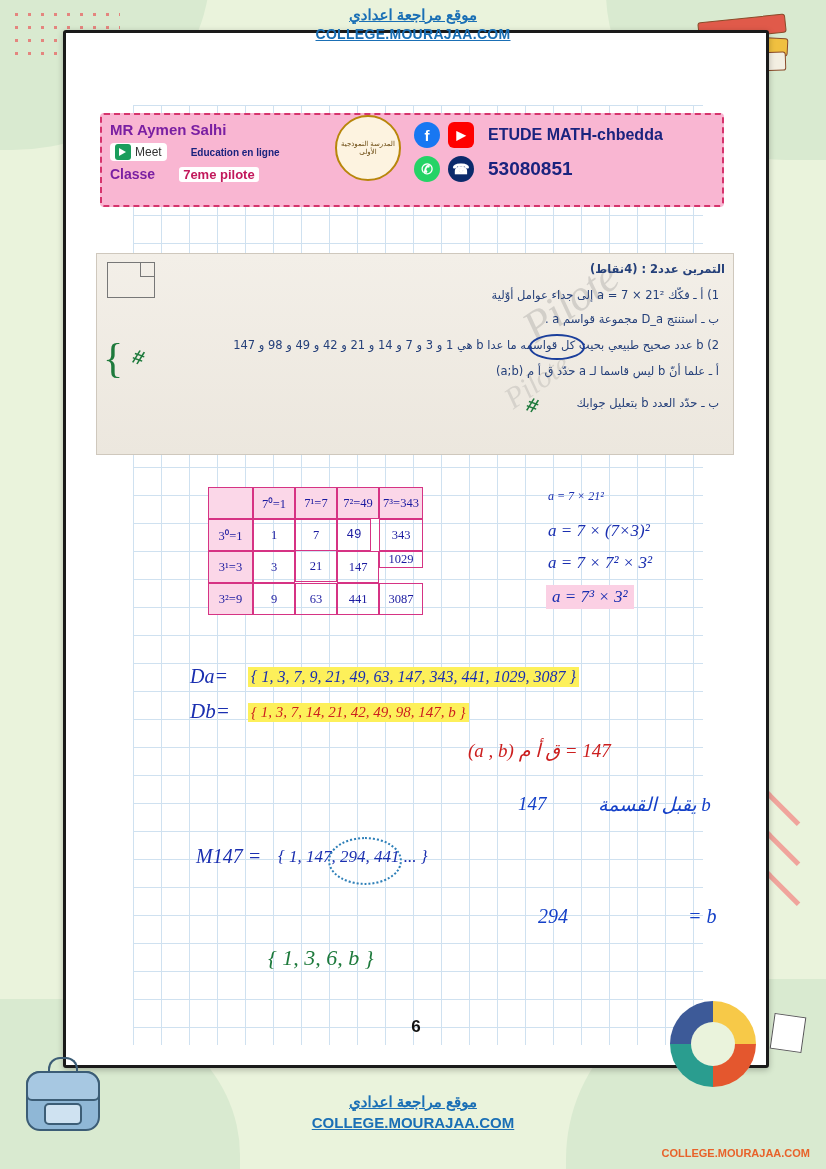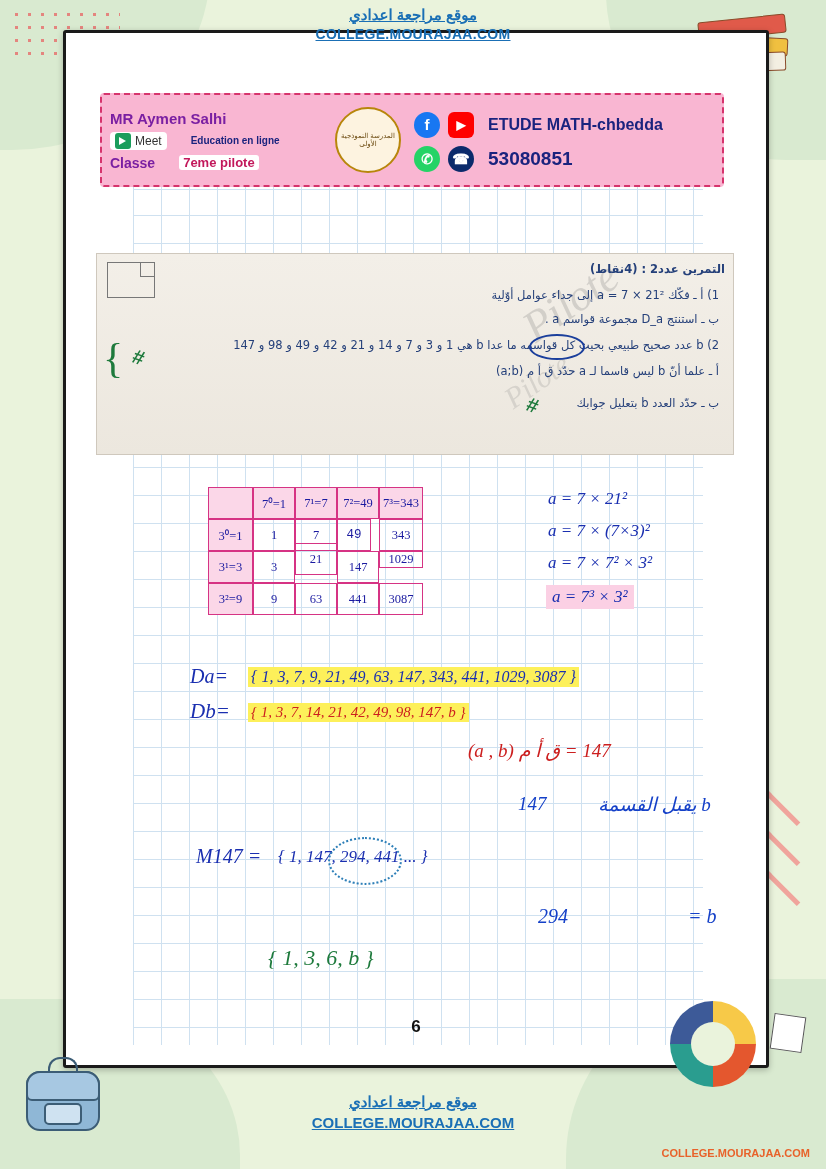--- a/index.html
+++ b/index.html
@@ -53,23 +53,23 @@
   .grid-top{
     position:absolute;left:55px;top:60px;width:570px;height:110px;
     background-image:
       linear-gradient(to right, #cfe1f0 1px, transparent 1px),
       linear-gradient(to bottom, #cfe1f0 1px, transparent 1px);
     background-size:28px 28px;
   }
 
   
   .banner{
-    position:absolute;left:22px;top:48px;width:620px;height:90px;
+    position:absolute;left:22px;top:68px;width:620px;height:90px;
     background:#f9b6d2;border:2px dashed #d6336c;border-radius:4px;
-    display:flex;align-items:center;
+    display:flex;align-items:flex-start;
   }
   .banner-left{width:230px;position:relative;padding:6px 8px;box-sizing:border-box;}
   .b-name{color:#7a1fa2;font-weight:bold;font-size:15px;}
   .b-row{display:flex;align-items:center;margin-top:5px;gap:24px;}
   .chip{background:#fff;border-radius:4px;padding:1px 5px;font-size:12px;color:#333;display:flex;align-items:center;gap:4px;}
   .meet-ic{width:16px;height:16px;background:#1a9d5c;border-radius:3px;position:relative;}
   .meet-ic:after{content:"";position:absolute;left:4px;top:4px;border-left:7px solid #fff;border-top:4px solid transparent;border-bottom:4px solid transparent;}
   .b-edu{color:#1a237e;font-weight:bold;font-size:10px;}
   .b-classe{color:#7a1fa2;font-weight:bold;font-size:14px;}
   .b-classval{color:#c2185b;font-weight:bold;font-size:13px;background:#fff;padding:0 4px;border-radius:3px;}
@@ -235,32 +235,32 @@
     <div class="cell hdr" style="left:171px;top:0;width:44px;height:32px;">7³=343</div>
 
     <div class="cell hdr" style="left:0;top:32px;width:45px;height:32px;">3⁰=1</div>
     <div class="cell" style="left:45px;top:32px;width:42px;height:32px;">1</div>
     <div class="cell" style="left:87px;top:32px;width:42px;height:32px;">7</div>
     <div class="cell" style="left:129px;top:32px;width:34px;height:32px;font-family:Liberation Mono, monospace;">49</div>
     <div class="cell" style="left:171px;top:32px;width:44px;height:32px;">343</div>
 
     <div class="cell hdr" style="left:0;top:64px;width:45px;height:32px;">3¹=3</div>
     <div class="cell" style="left:45px;top:64px;width:42px;height:32px;">3</div>
-    <div class="cell" style="left:87px;top:56px;width:42px;height:32px;">21</div>
+    <div class="cell" style="left:87px;top:63px;width:42px;height:32px;">21</div>
     <div class="cell" style="left:129px;top:64px;width:42px;height:32px;">147</div>
     <div class="cell" style="left:171px;top:64px;width:44px;height:17px;">1029</div>
 
     <div class="cell hdr" style="left:0;top:96px;width:45px;height:32px;">3²=9</div>
     <div class="cell" style="left:45px;top:96px;width:42px;height:32px;">9</div>
     <div class="cell" style="left:87px;top:96px;width:42px;height:32px;">63</div>
     <div class="cell" style="left:129px;top:96px;width:42px;height:32px;">441</div>
     <div class="cell" style="left:171px;top:96px;width:44px;height:32px;">3087</div>
   </div>
 
-  <div class="hw it" style="left:470px;top:444px;font-size:17px;">a = 7 × 21²</div>
+  <div class="hw it" style="left:470px;top:444px;font-size:12px;">a = 7 × 21²</div>
   <div class="hw it" style="left:470px;top:476px;font-size:17px;">a = 7 × (7×3)²</div>
   <div class="hw it" style="left:470px;top:508px;font-size:17px;">a = 7 × 7² × 3²</div>
   <div class="hw it hl-pink" style="left:468px;top:540px;font-size:17px;padding:2px 6px;">a = 7³ × 3²</div>
 
   <div class="hw it" style="left:112px;top:620px;font-size:20px;">Da=</div>
   <div class="hw it hl-yellow" style="left:170px;top:622px;font-size:16px;padding:1px 3px;">{ 1, 3, 7, 9, 21, 49, 63, 147, 343, 441, 1029, 3087 }</div>
 
   <div class="hw it" style="left:112px;top:654px;font-size:21px;">Db=</div>
   <div class="hw it hl-yellow" style="left:170px;top:658px;font-size:15px;padding:1px 3px;color:#cc1f1f;">{ 1, 3, 7, 14, 21, 42, 49, 98, 147, b }</div>
 

